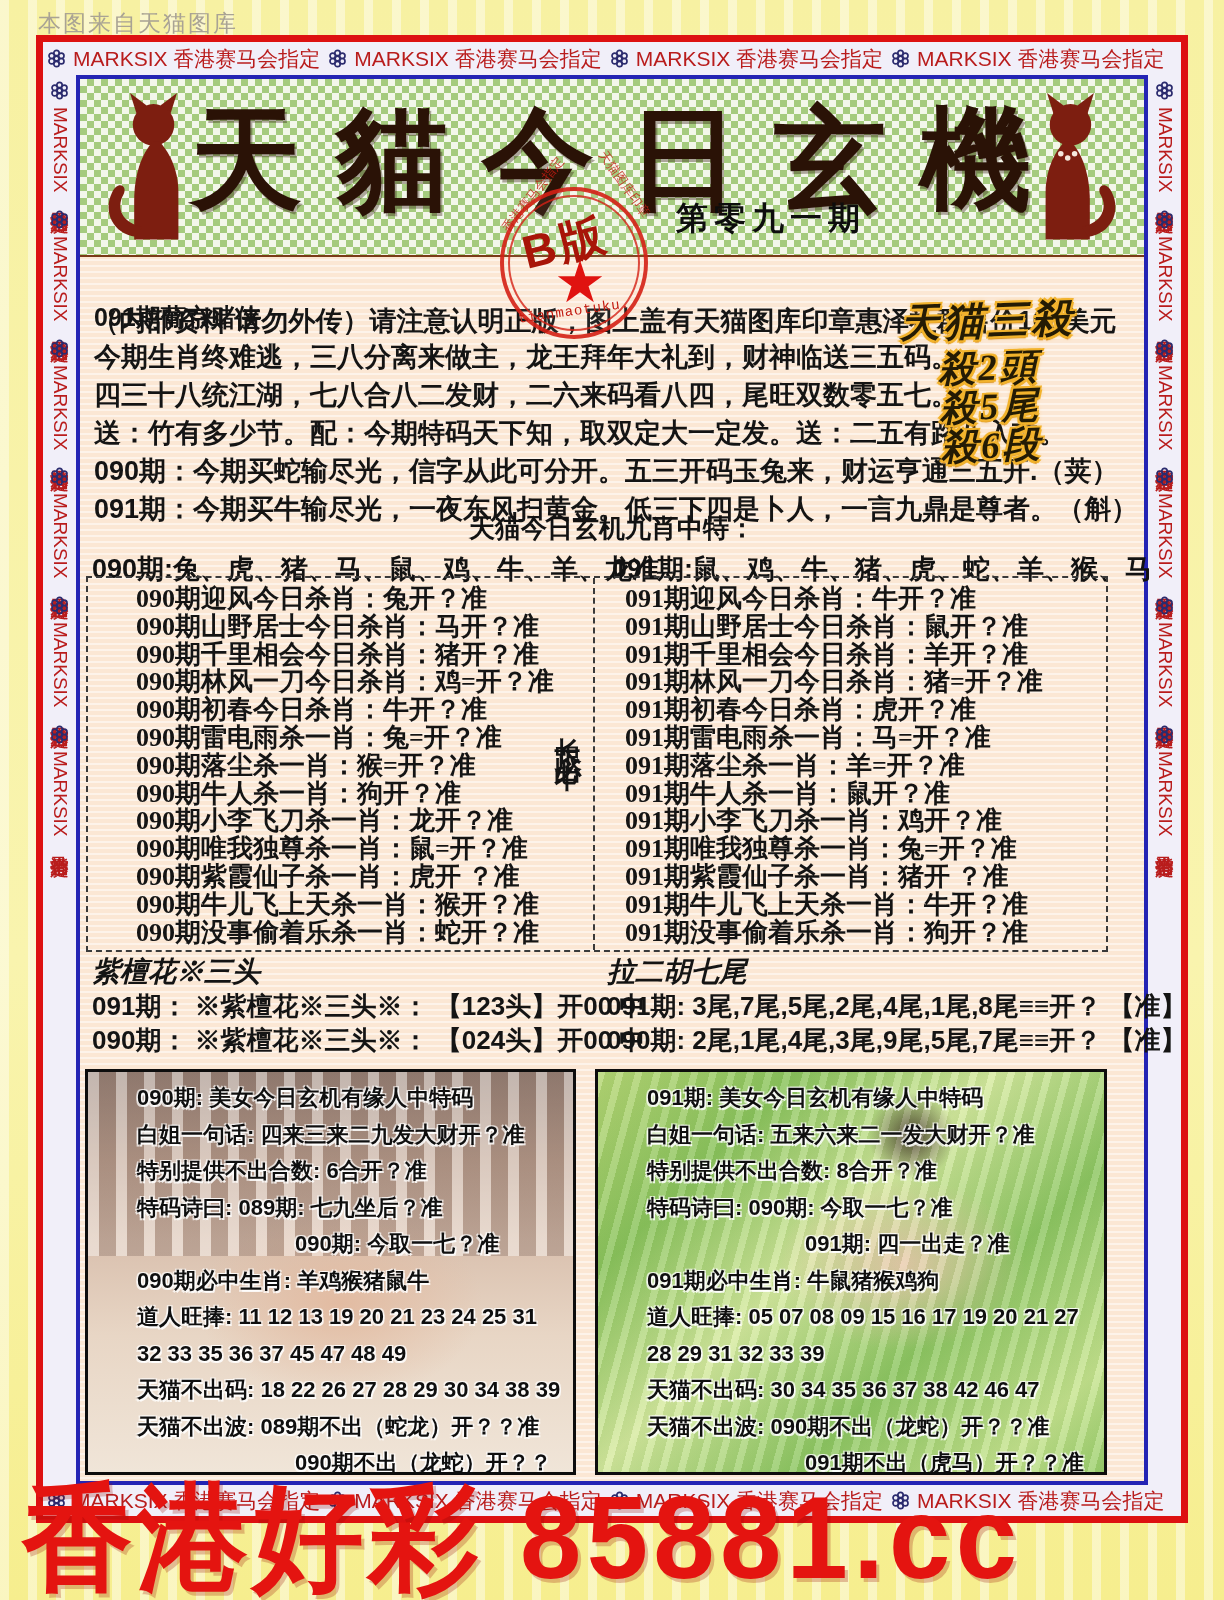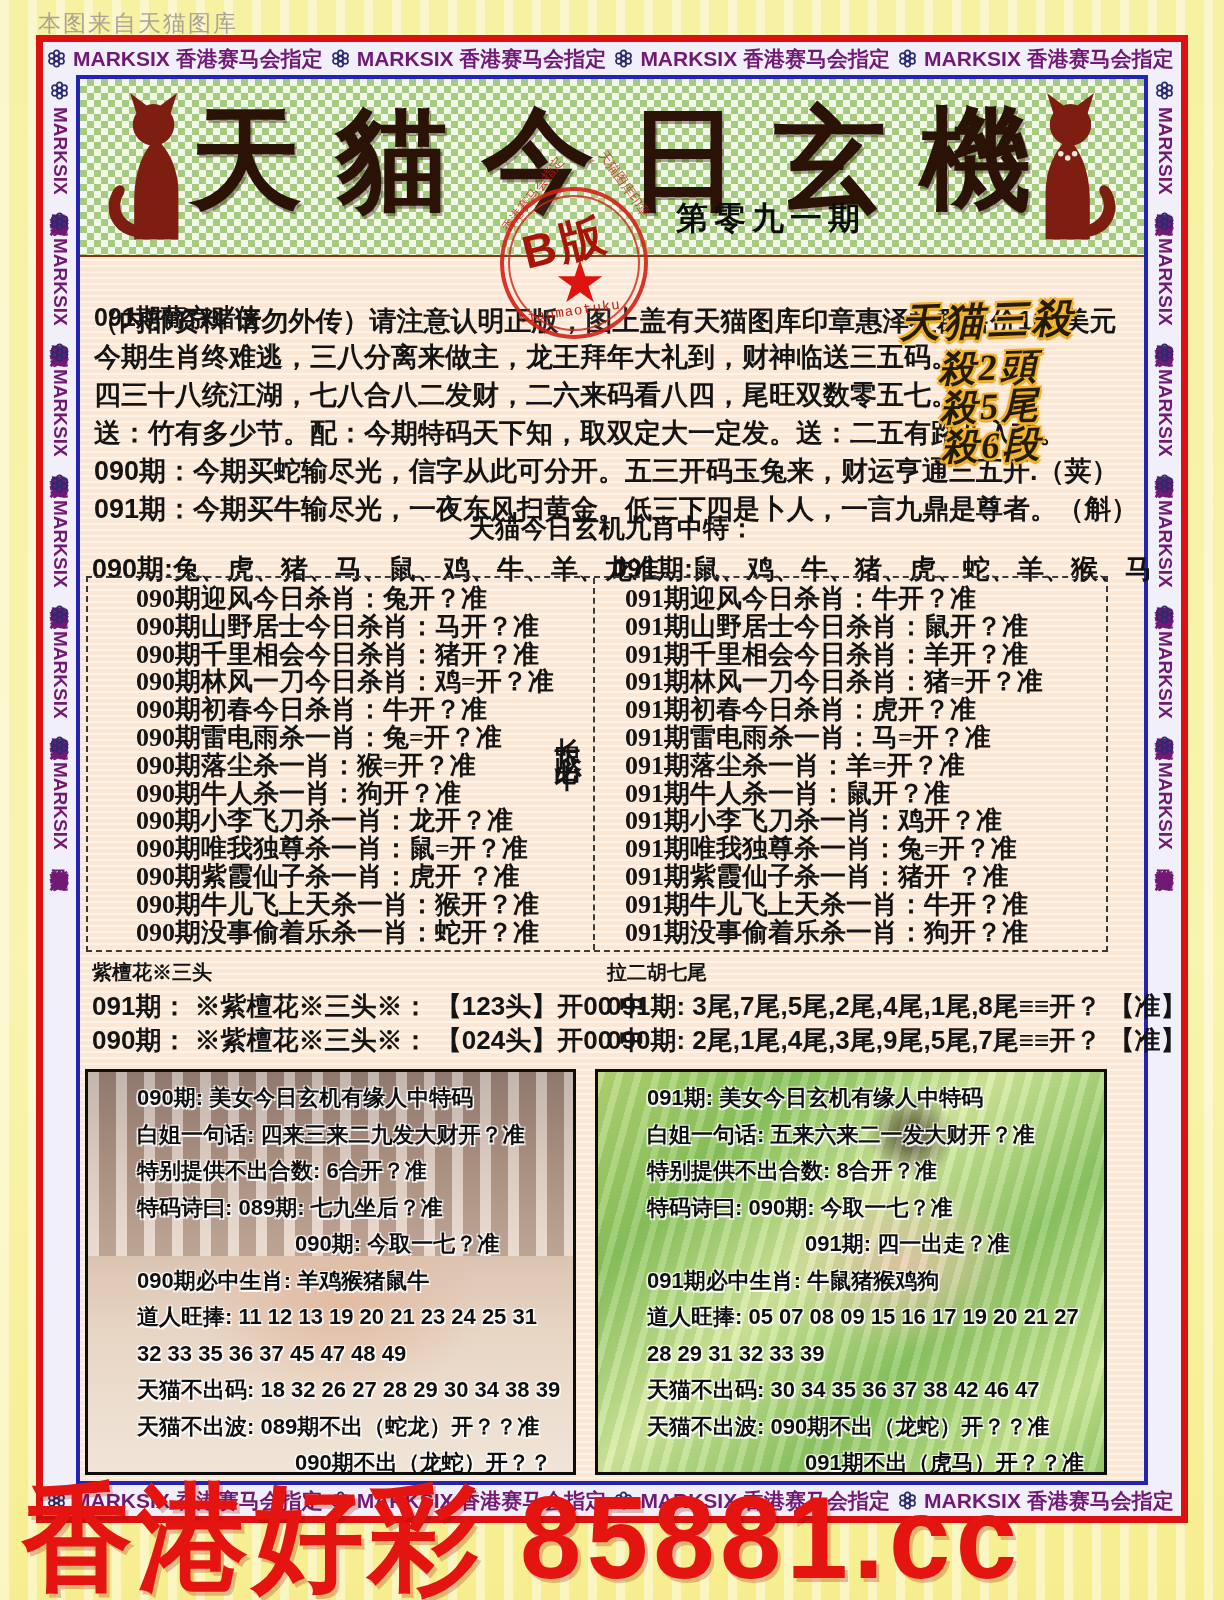--- a/index.html
+++ b/index.html
@@ -9,21 +9,21 @@
     font-family:"Liberation Sans", sans-serif;
     background:
       repeating-linear-gradient(90deg, rgba(255,255,255,.45) 0 9px, rgba(0,0,0,0) 9px 28px),
       linear-gradient(180deg,#f7f1a2 0%,#f9f4ae 60%,#f6ee8e 100%);
   }
   .top-note{ position:absolute; left:38px; top:8px; font-size:23px; color:#a9a394; letter-spacing:2px; }
 
   
   .frame{ position:absolute; left:36px; top:35px; width:1152px; height:1488px;
           border:7px solid #dd1111; background:#efedf8; }
-  .strip{ position:absolute; background:#f1eff9; color:#701a75; font-weight:bold; overflow:hidden; }
+  .strip{ position:absolute; background:#f1eff9; color:#b91c1c; font-weight:normal; overflow:hidden; }
   .strip-top{ left:0; right:0; top:0; height:33px; display:flex; align-items:center; white-space:nowrap; }
   .strip-bottom{ left:0; right:0; bottom:0; height:31px; display:flex; align-items:center; white-space:nowrap; }
   .strip-left{ left:0; top:33px; bottom:31px; width:33px; writing-mode:vertical-rl; text-orientation:mixed;
                display:flex; align-items:center; }
   .strip-right{ right:0; top:33px; bottom:31px; width:33px; writing-mode:vertical-rl; text-orientation:mixed;
                display:flex; align-items:center; }
   .ms-unit{ display:inline-flex; align-items:center; gap:7px; margin:0 4px; font-size:21px; }
   .strip-left .ms-unit,.strip-right .ms-unit{ margin:6px 0; font-size:19px; }
   .ms-unit svg{ flex:0 0 auto; }
 
@@ -91,21 +91,21 @@
   .kill-left{ left:48px; }
   .kill-right{ left:537px; }
   .kill-line{ font-size:26px; line-height:27.8px; font-weight:600; color:#141414; white-space:nowrap; }
   .kill-middle{ position:absolute; left:462px; top:138px; writing-mode:vertical-rl; text-orientation:upright;
                 font-size:27px; font-weight:bold; letter-spacing:9px; color:#141414; }
 
   
   .ht{ position:absolute; top:876px; color:#141414; }
   .ht-left{ left:12px; width:500px; }
   .ht-right{ left:527px; width:520px; }
-  .ht-title{ font-size:20px; font-weight:bold; line-height:34px; }
+  .ht-title{ font-size:28px; font-weight:bold; line-height:34px;font-style:italic; }
   .ht-row{ font-size:26px; font-weight:600; line-height:34px; white-space:nowrap; }
 
   
   .beauty{ position:absolute; top:990px; height:406px; border:3px solid #0d0d0d; overflow:hidden; }
   .beauty-left{ left:5px; width:491px; }
   .beauty-right{ left:515px; width:512px; }
   .photo{ position:absolute; inset:0; }
   .photo-left{ background:
       radial-gradient(ellipse 42% 34% at 52% 58%, rgba(226,186,160,.95), rgba(226,186,160,0) 70%),
       linear-gradient(180deg,#9a8478 0%,#c0a492 22%,#d9c0ae 42%,#e8d6c5 66%,#f0e5d8 100%); }
@@ -508,21 +508,21 @@
     <div class="beauty beauty-left">
       <div class="photo photo-left"></div>
       <div class="beauty-lines">
           <div class="b-line">090期:  美女今日玄机有缘人中特码</div>
           <div class="b-line">白姐一句话:  四来三来二九发大财开？准</div>
           <div class="b-line">特别提供不出合数:  6合开？准</div>
           <div class="b-line">特码诗曰:  089期:  七九坐后？准</div>
           <div class="b-line indent">090期:  今取一七？准</div>
           <div class="b-line">090期必中生肖:  羊鸡猴猪鼠牛</div>
           <div class="b-line">道人旺捧:  11 12 13 19 20 21 23 24 25 31 32 33 35 36 37 45 47 48 49</div>
-          <div class="b-line">天猫不出码:  18 32 26 27 28 29 30 34 38 39</div>
+          <div class="b-line">天猫不出码:  18 22 26 27 28 29 30 34 38 39</div>
           <div class="b-line">天猫不出波:  089期不出（蛇龙）开？？准</div>
           <div class="b-line indent">090期不出（龙蛇）开？？准</div>
         </div>
     </div>
     <div class="beauty beauty-right">
       <div class="photo photo-right"></div>
       <div class="beauty-lines">
           <div class="b-line">091期:  美女今日玄机有缘人中特码</div>
           <div class="b-line">白姐一句话:  五来六来二一发大财开？准</div>
           <div class="b-line">特别提供不出合数:  8合开？准</div>

